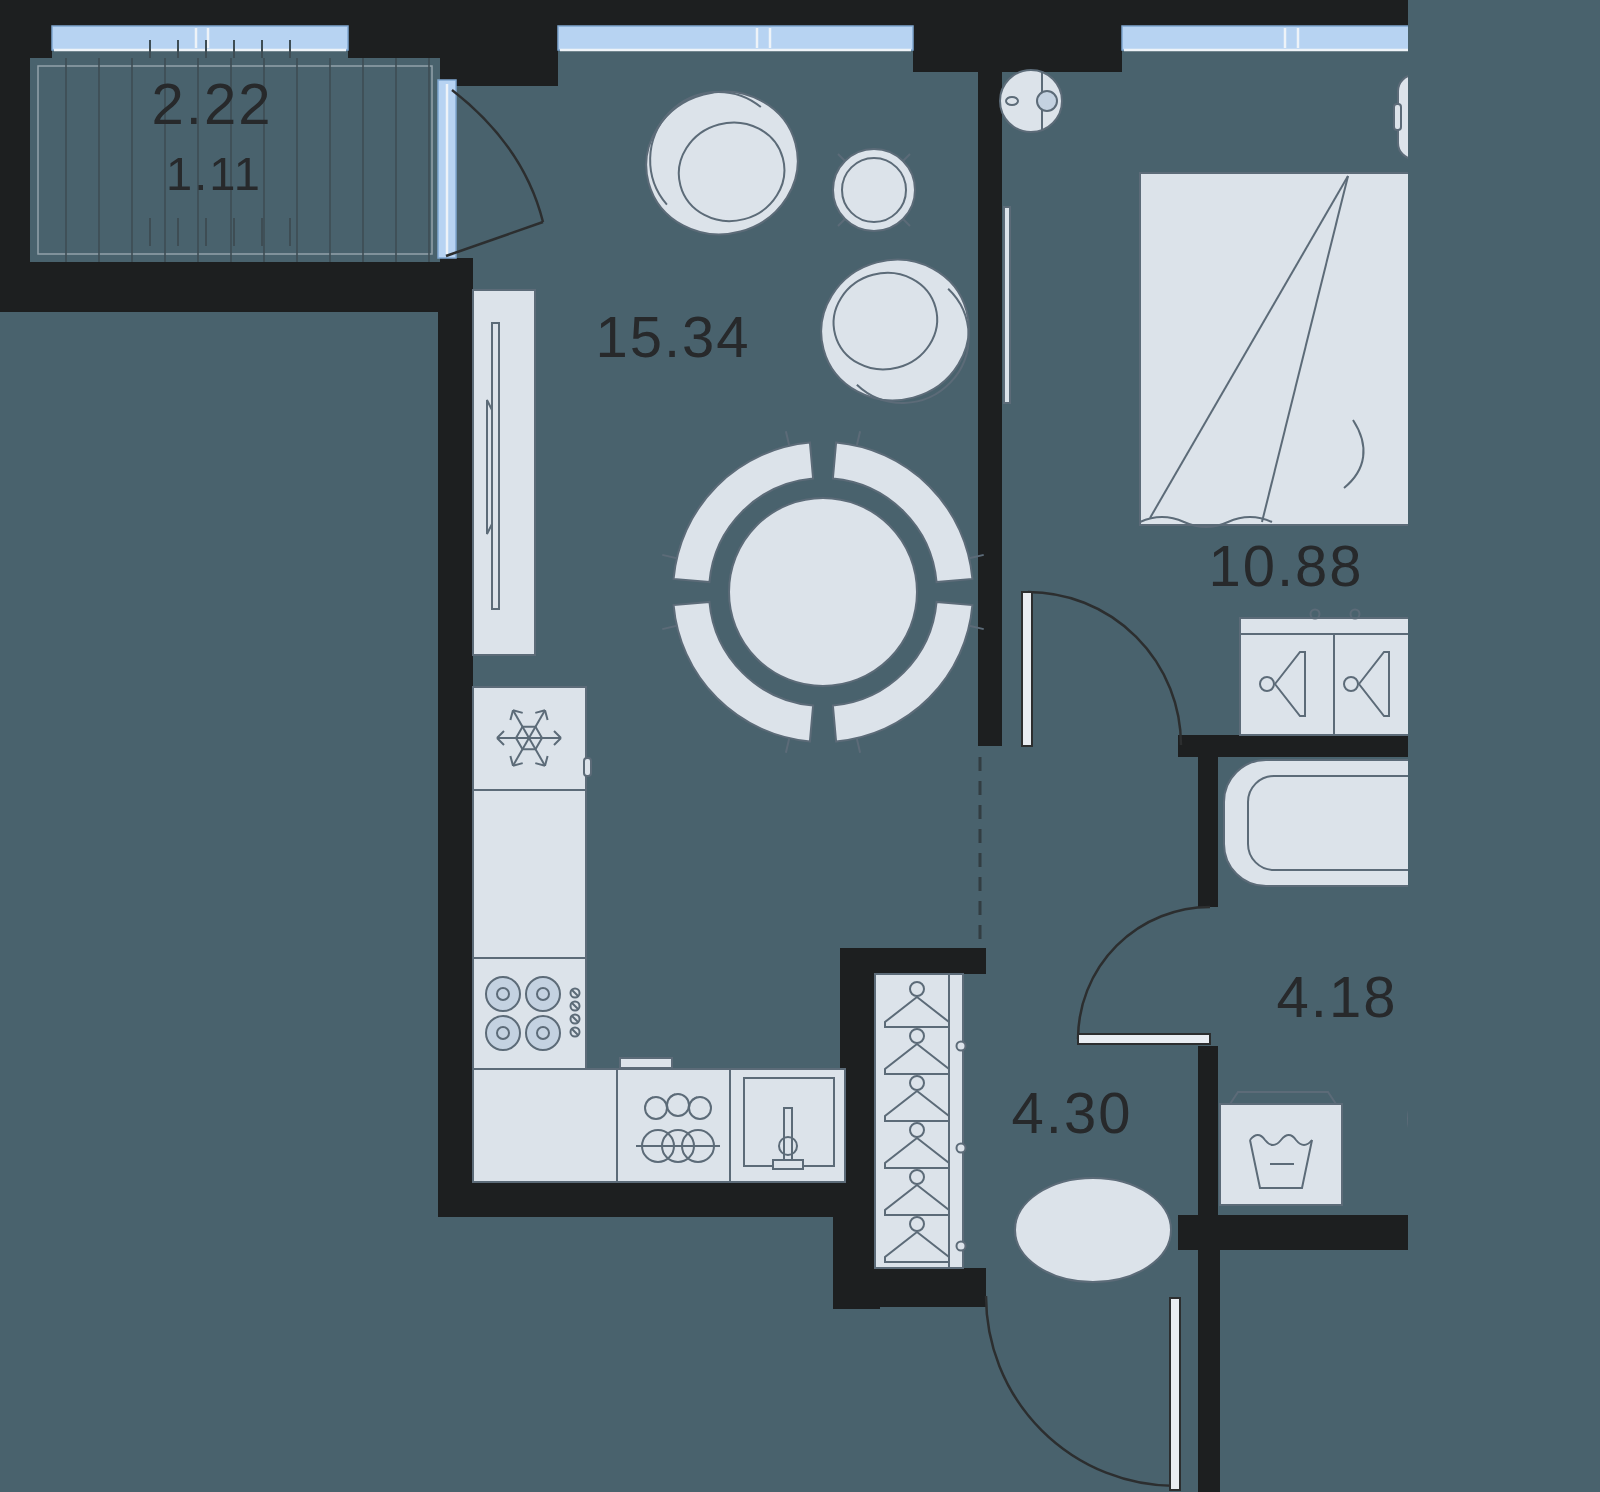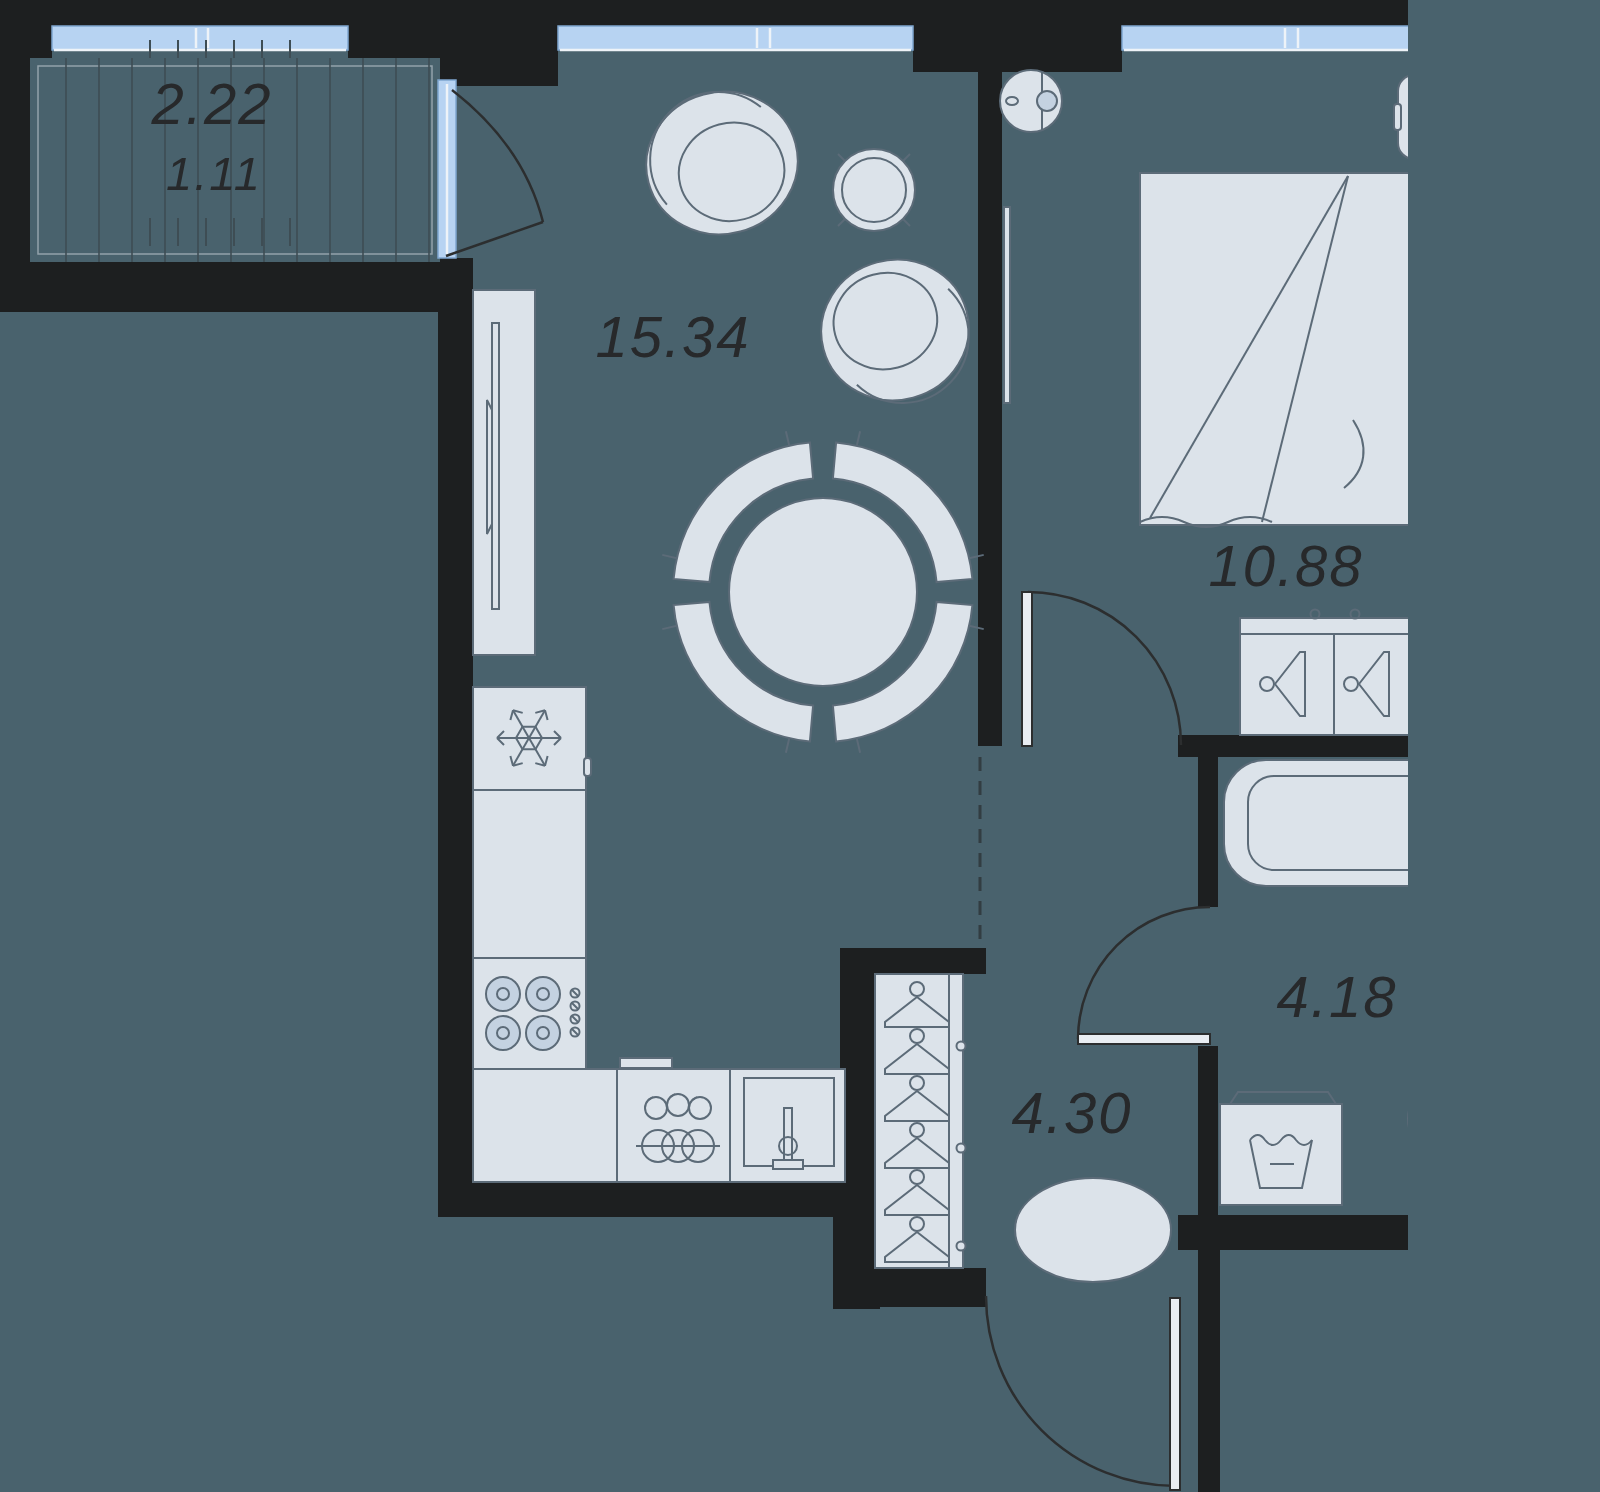--- a/index.html
+++ b/index.html
@@ -1,16 +1,16 @@
 <!DOCTYPE html>
 <html><head>
 <meta charset="utf-8">
 <style>
   html,body{margin:0;padding:0;background:#49626d;}
-  .stage{width:1408px;height:1492px;position:relative;background:#49626d;overflow:hidden;font-style:italic;}
+  .stage{width:1408px;height:1492px;position:relative;background:#49626d;overflow:hidden;}
   svg{display:block;}
   .wall{fill:#1d1f20;}
   .furn{fill:#dce3ea;stroke:#5c6b78;stroke-width:2;}
   .furn2{fill:#c4d2e1;stroke:#5c6b78;stroke-width:2;}
   .ln{fill:none;stroke:#5c6b78;stroke-width:2;}
   .glass{fill:#b7d3f2;stroke:#7fa6cf;stroke-width:1.5;}
   .wline{stroke:#eef3f8;stroke-width:2.5;}
   .door{fill:none;stroke:#2c2e2f;stroke-width:2.5;}
   .leaf{fill:#e9edf2;stroke:#2c2e2f;stroke-width:2;}
   .plank{stroke:#3e4d54;stroke-width:1.6;}

